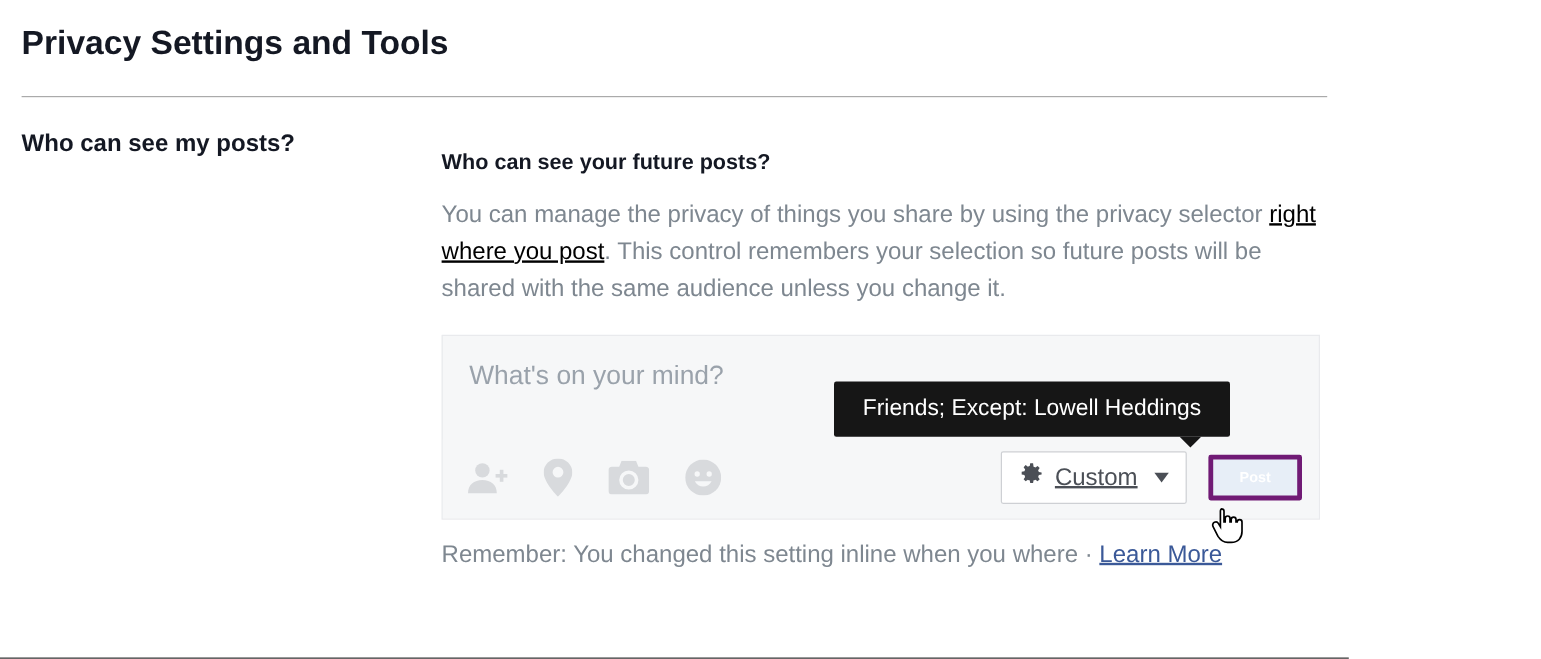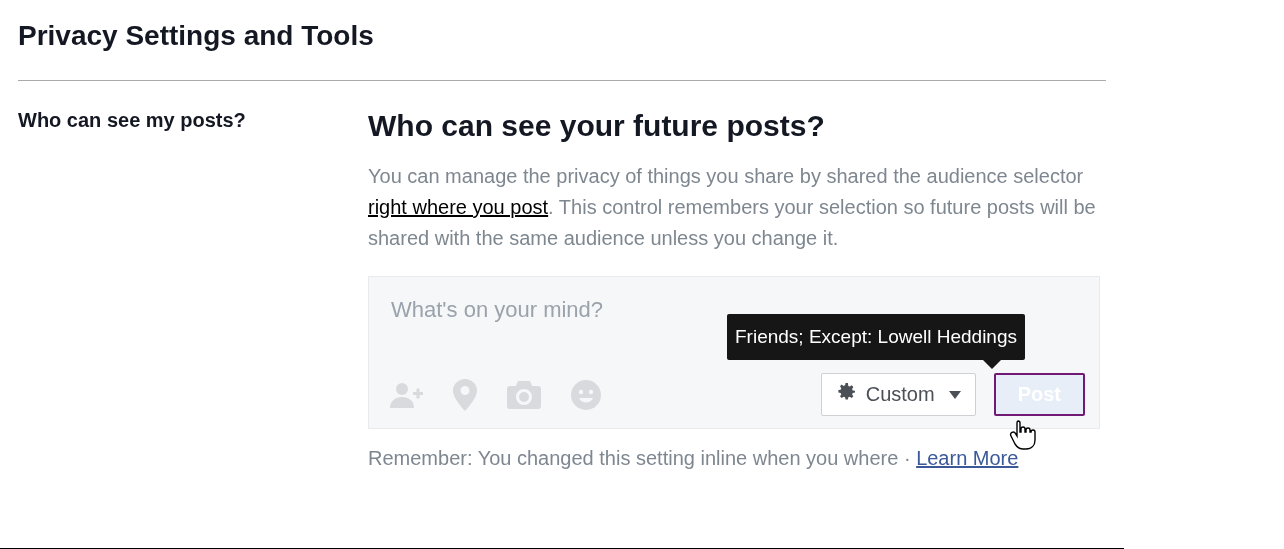--- a/index.html
+++ b/index.html
@@ -3,54 +3,54 @@
 <meta charset="utf-8">
 <style>
   html,body{margin:0;padding:0;background:#fff;font-family:Helvetica,Arial,sans-serif;color:#141823;}
   .page{width:1124px;height:549px;position:relative;box-sizing:border-box;padding:20px 18px 0 18px;border-bottom:1px solid #000;}
   .page-title{font-size:28px;font-weight:bold;color:#141823;margin:0 0 28px 0;}
   .divider{border:none;border-top:1px solid #aaa;margin:0;}
   .columns{display:flex;padding-top:28px;}
   .left{width:350px;flex-shrink:0;}
   .section-title{font-size:20px;font-weight:bold;color:#141823;margin:0;}
   .right{flex:1;min-width:0;}
-  .question{font-size:30px;font-weight:bold;color:#141823;margin:0 0 18px 0;}
+  .question{font-size:18px;font-weight:bold;color:#141823;margin:16px 0 18px 0;}
   .desc{font-size:20px;line-height:1.55;color:#7e8790;margin:0 0 22px 0;}
   .link{color:#000000;}
   .composer{background:#f6f7f8;border:1px solid #e9eaed;margin-right:6px;}
   .composer-text{padding:20px 22px 40px 22px;}
   .placeholder{color:#9aa2ab;font-size:22px;}
   .composer-bar{display:flex;align-items:center;justify-content:space-between;padding:10px 14px 12px 14px;background:#f6f7f8;}
   .icons{display:flex;gap:30px;align-items:center;padding-left:6px;}
   .icon{color:#d8dadd;display:flex;align-items:center;}
   .right-controls{display:flex;gap:18px;align-items:center;position:relative;}
-  .aud-btn{background:#fff;border:1px solid #ced0d4;border-radius:2px;padding:8px 14px;display:flex;align-items:center;gap:10px;font-size:20px;color:#4b4f56;cursor:pointer;}
+  .aud-btn{background:#fff;border:1px solid #ced0d4;border-radius:2px;padding:8px 14px;display:flex;align-items:center;gap:10px;font-size:20px;color:#4b4f56;cursor:pointer;text-decoration:underline;}
   .aud-btn .tri{width:0;height:0;border-left:6px solid transparent;border-right:6px solid transparent;border-top:8px solid #4b4f56;margin-left:4px;}
-  .post-btn{background:#e7eef7;color:#fff;font-weight:bold;font-size:20px;border:2px solid #701a75;border-radius:2px;padding:8px 22px;cursor:default;}
-  .tooltip{position:absolute;bottom:56px;right:60px;background:#161616;color:#fff;font-size:19px;padding:12px 8px;white-space:nowrap;border-radius:2px;margin-top:14px;}
+  .post-btn{background:#e7eef7;color:#fff;font-weight:bold;font-size:12px;border:4px solid #701a75;border-radius:2px;padding:8px 22px;cursor:default;}
+  .tooltip{position:absolute;bottom:56px;right:60px;background:#161616;color:#fff;font-size:19px;padding:12px 24px;white-space:nowrap;border-radius:2px;margin-top:14px;}
   .tooltip::after{content:"";position:absolute;right:24px;top:100%;border-left:9px solid transparent;border-right:9px solid transparent;border-top:9px solid #161616;}
   .cursor{position:absolute;right:48px;top:46px;pointer-events:none;}
   .remember{margin:18px 0 0 0;font-size:20px;color:#7e8790;}
   .remember strong{color:#7e8790;font-weight:normal;}
   .remember .learn{color:#3b5998;text-align:right;}
 </style>
 </head>
 <body>
 
 <div class="page">
   <h1 class="page-title">Privacy Settings and Tools</h1>
   <hr class="divider">
   <div class="columns">
     <div class="left">
       <h2 class="section-title">Who can see my posts?</h2>
     </div>
     <div class="right">
       <h3 class="question">Who can see your future posts?</h3>
       <p class="desc">
-        <span>You can manage the privacy of things you share by shared the audience selector </span><a href="#" class="link">right where you post</a><span>. This control remembers your selection so future posts will be shared with the same audience unless you change it.</span>
+        <span>You can manage the privacy of things you share by using the privacy selector </span><a href="#" class="link">right where you post</a><span>. This control remembers your selection so future posts will be shared with the same audience unless you change it.</span>
       </p>
 
       <div class="composer">
         <div class="composer-text">
           <span class="placeholder">What's on your mind?</span>
         </div>
         <div class="composer-bar">
           <div class="icons">
             <span class="icon">
               <svg width="34" height="30" viewBox="0 0 34 30" fill="currentColor">

